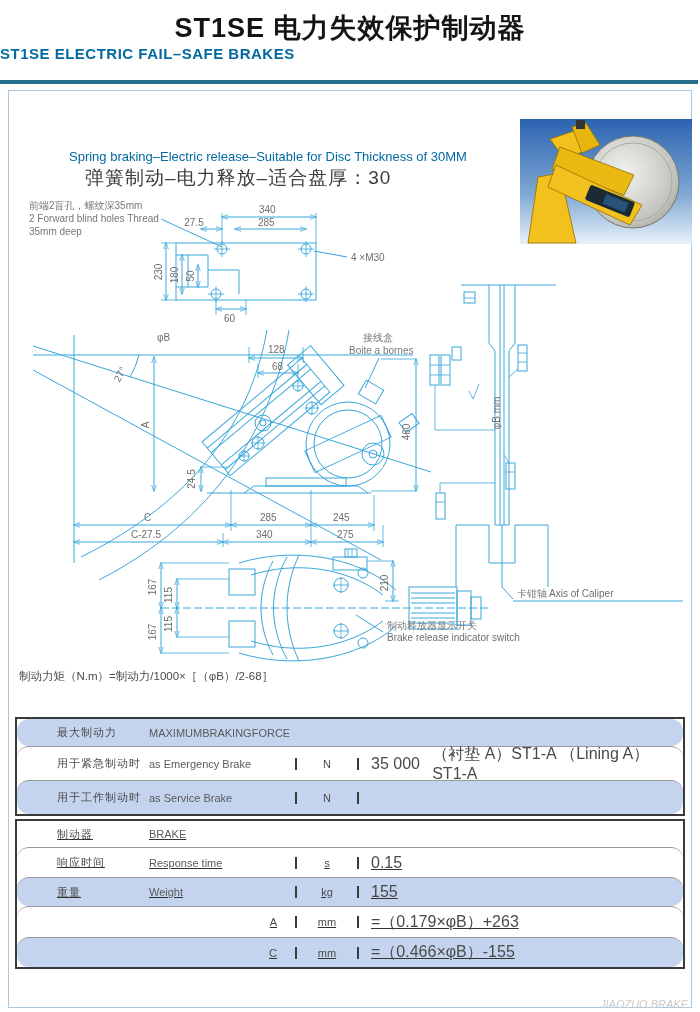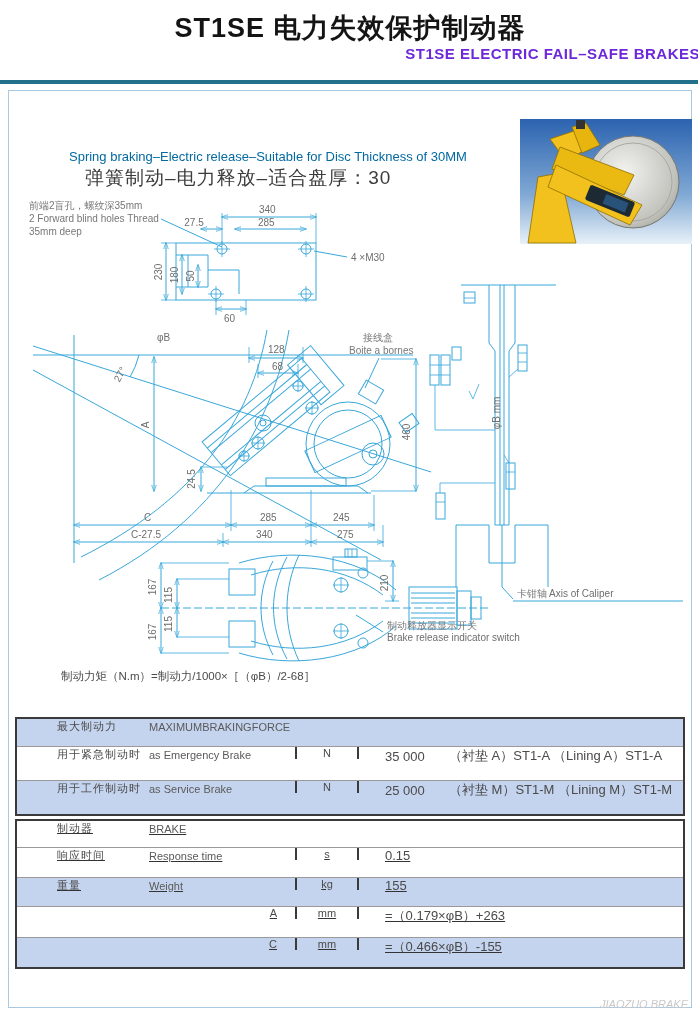--- a/index.html
+++ b/index.html
@@ -1,54 +1,54 @@
 <!DOCTYPE html>
 <html><head>
 <meta charset="utf-8">
 <style>
   html,body{margin:0;padding:0;background:#fff;}
   .page{position:relative;width:698px;height:1012px;background:#fff;overflow:hidden;
         font-family:"Liberation Sans","DejaVu Sans",sans-serif;color:#333;}
   .title{position:absolute;top:10px;left:0;width:700px;text-align:center;
          font-size:27px;font-weight:700;color:#141414;letter-spacing:1px;}
-  .subtitle{position:absolute;top:45px;left:0;width:700px;text-align:right;
-            font-size:15px;font-weight:700;color:#6d28d9;letter-spacing:.5px;}
+  .subtitle{position:absolute;top:45px;left:0;width:700px;text-align:left;
+            font-size:15px;font-weight:700;color:#0369a1;letter-spacing:.5px;}
   .teal-bar{position:absolute;top:80px;left:0;width:700px;height:4px;background:#23708c;}
   .content-box{position:absolute;left:8px;top:90px;width:682px;height:916px;
                border:1px solid #a9c9e2;background:#fff;}
   .intro-cn{position:absolute;left:76px;top:30px;font-size:19px;color:#3c3c3c;letter-spacing:1px;margin-top:44px;}
   .intro-en{position:absolute;left:60px;top:58px;font-size:13px;color:#0369a1;}
   .photo{position:absolute;left:511px;top:28px;width:172px;height:125px;}
   .drawing{position:absolute;left:2px;top:104px;}
   .drawing line,.drawing path,.drawing rect,.drawing circle{stroke:#38a7da;fill:none;stroke-width:1;}
   .drawing .ext{stroke-width:.8;}
   .drawing .dim{marker-start:url(#arr);marker-end:url(#arr);}
   .drawing .pat{stroke:none;}
   .drawing text{stroke:none;fill:#6e6e6e;font-size:10px;font-family:"Liberation Sans","DejaVu Sans",sans-serif;}
   .drawing text.cnote{fill:#777;}
-  .formula-cn{position:absolute;left:10px;top:578px;font-size:11.5px;color:#4a4a4a;margin-left:42px;}
+  .formula-cn{position:absolute;left:10px;top:578px;font-size:11.5px;color:#4a4a4a;}
   .formula-en{position:absolute;left:10px;top:595px;font-size:12px;color:#4a4a4a;
               font-family:"Liberation Serif","DejaVu Serif",serif;}
   .tbl{position:absolute;left:6px;width:670px;border:2px solid #3a3a3a;box-sizing:border-box;}
   .tbl1{top:626px;}
   .tbl2{top:728px;text-decoration:underline;}
-  .row{display:flex;align-items:flex-start;border-top:1px solid #9a9a9a;background:#fff;}
+  .row{display:flex;align-items:center;border-top:1px solid #9a9a9a;background:#fff;border-radius:12px;}
   .row:first-child{border-top:none;}
   .row.shade{background:#c5d4ee;}
   .h27{height:27px}.h33{height:33px}.h26{height:26px}.h32{height:32px}
   .h30{height:30px}.h29{height:29px}.h28{height:28px}
   .c-label{width:278px;display:flex;align-items:center;box-sizing:border-box;}
   .row.section .c-label{width:100%;}
   .c-label .cn{margin-left:40px;width:92px;font-size:11px;color:#4a4a4a;letter-spacing:1px;}
   .c-label .en{font-size:11px;color:#5a5a5a;}
   .c-label.right{justify-content:flex-end;padding-right:18px;}
   .c-label .letter{font-size:11px;color:#4a4a4a;}
   .c-unit{width:60px;border-left:2px solid #3a3a3a;border-right:2px solid #3a3a3a;
           display:flex;align-items:center;justify-content:center;font-size:11px;color:#4a4a4a;}
-  .c-val{flex:1;display:flex;align-items:center;font-size:13px;color:#4a4a4a;padding-left:26px;}
+  .c-val{flex:1;display:flex;align-items:center;font-size:16px;color:#4a4a4a;padding-left:12px;}
   .c-val .num{width:64px;}
   .watermark{position:absolute;left:600px;top:998px;font-size:11px;font-style:italic;
              color:#c9c9c9;white-space:nowrap;}
 </style>
 </head>
 <body>
 
 <div class="page">
 
   <div class="title">ST1SE 电力失效保护制动器</div>
@@ -371,24 +371,20 @@
           <span class="num">35 000</span>
           <span class="note">（衬垫 A）ST1-A （Lining A）ST1-A</span>
         </div>
       </div>
       <div class="row shade h33">
         <div class="c-label">
           <span class="cn">用于工作制动时</span>
           <span class="en">as Service Brake</span>
         </div>
         <div class="c-unit">N</div>
-        <div class="c-val">
-          <span class="num">25 000</span>
-          <span class="note">（衬垫 M）ST1-M （Lining M）ST1-M</span>
-        </div>
       </div>
     </div>
 
     <div class="tbl tbl2">
       <div class="row section h26">
         <div class="c-label">
           <span class="cn">制动器</span>
           <span class="en">BRAKE</span>
         </div>
       </div>

